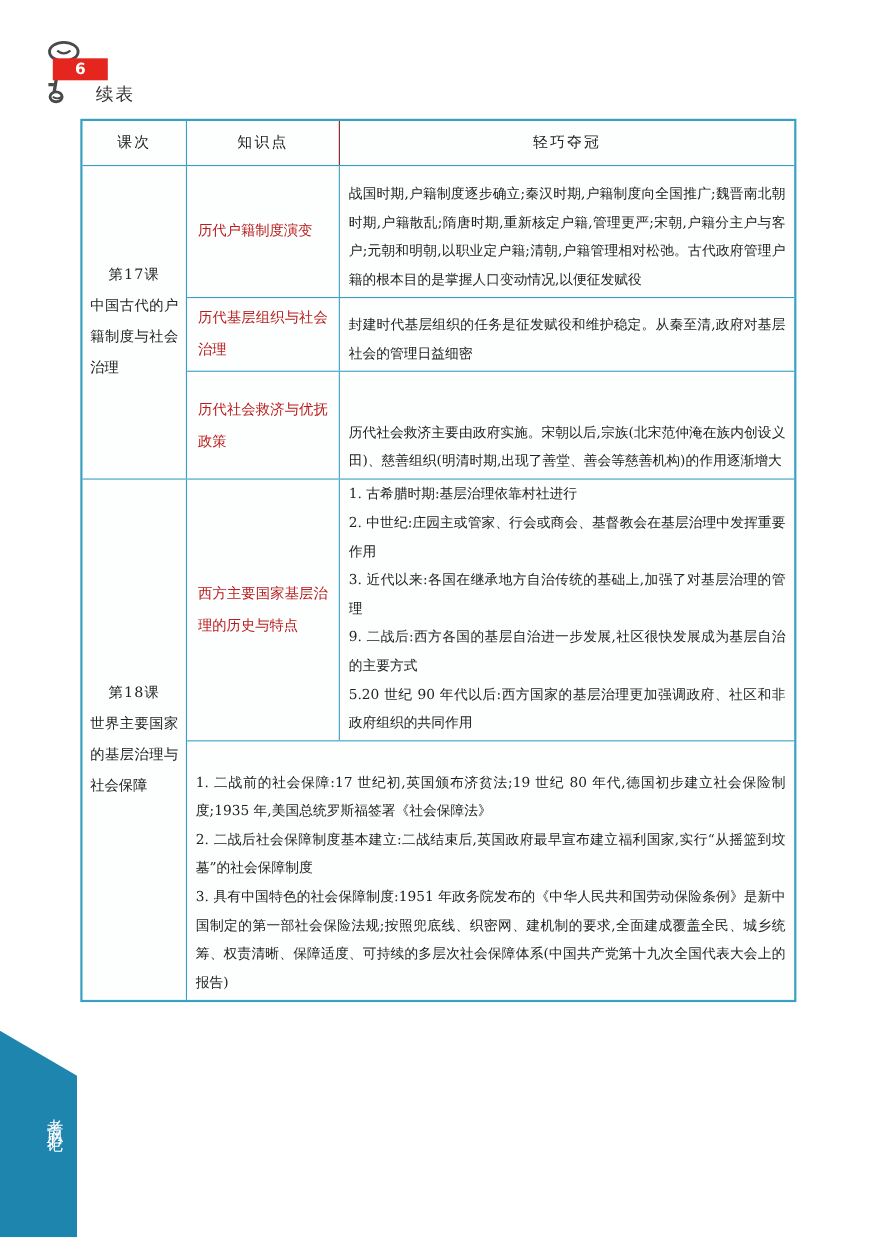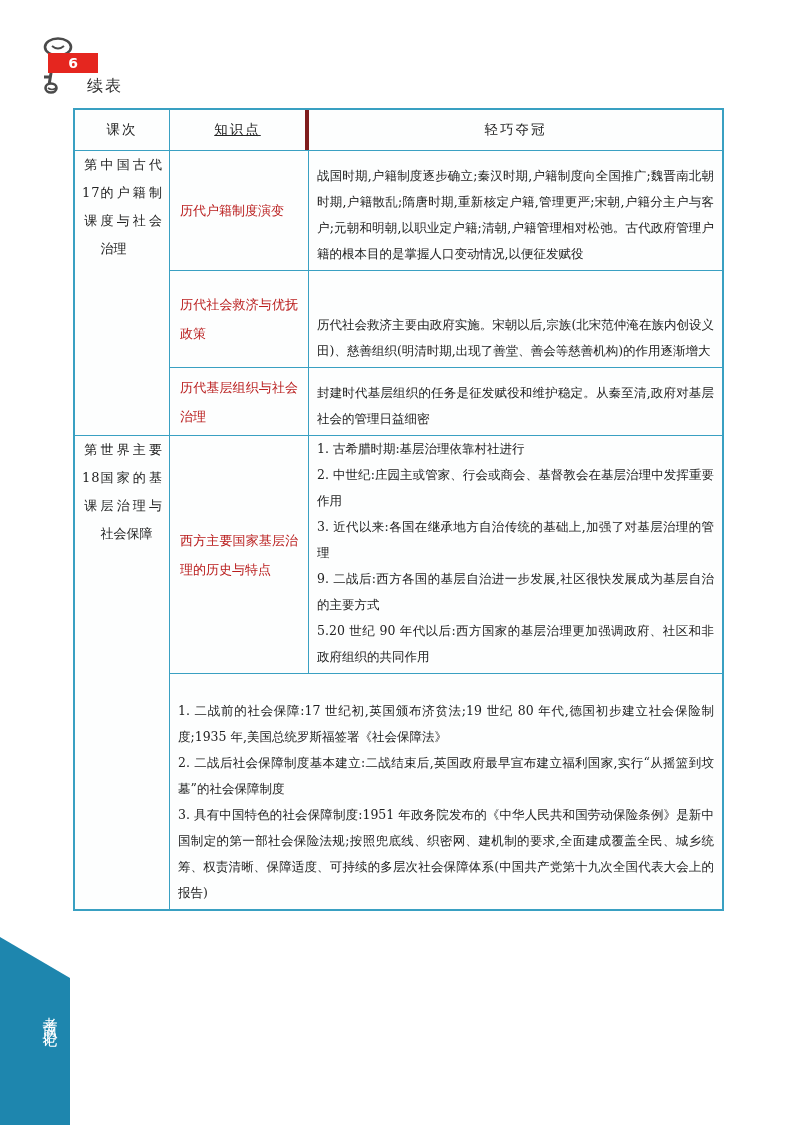--- a/index.html
+++ b/index.html
@@ -28,28 +28,28 @@
     position:absolute; left:73px; top:108px; width:651px;
     border:2px solid #39a0c2; background:#fdfefe;
     display:flex; flex-direction:column;
   }
   .t-header { display:flex; height:41px; border-bottom:1px solid #39a0c2; }
   .t-header > div {
     display:flex; align-items:center; justify-content:center;
     font-size:13.5px; letter-spacing:2px; color:#222;
   }
   .h-col1 { width:95px; border-right:1px solid #39a0c2; }
-  .h-col2 { width:139px; border-right:4px solid #7f1d1d;text-decoration:underline; }
+  .h-col2 { width:139px; border-right:1px solid #7f1d1d; }
   .h-col3 { flex:1; }
 
   .lesson-row { display:flex; border-bottom:1px solid #39a0c2; }
   .lesson-row:last-child { border-bottom:none; }
   .lesson-cell {
     width:95px; border-right:1px solid #39a0c2;
-    display:flex; 
+    display:flex; flex-direction:column; justify-content:center;
     padding:0 7px; font-size:13px; line-height:28px; color:#222;
   }
   .lesson-course { text-align:center; letter-spacing:1px; }
   .lesson-name { text-align:justify; }
   .sub-rows { flex:1; display:flex; flex-direction:column; }
   .sub-row { display:flex; border-bottom:1px solid #39a0c2; }
   .sub-row:last-child { border-bottom:none; }
   .point-cell {
     width:139px; border-right:1px solid #39a0c2;
     display:flex; flex-direction:column; justify-content:center;
@@ -111,30 +111,30 @@
       <div class="lesson-course">第17课</div>
       <div class="lesson-name">中国古代的户籍制度与社会治理</div>
     </div>
     <div class="sub-rows">
       <div class="sub-row rh-120">
         <div class="point-cell">历代户籍制度演变</div>
         <div class="content-cell">
           <div class="item">战国时期,户籍制度逐步确立;秦汉时期,户籍制度向全国推广;魏晋南北朝时期,户籍散乱;隋唐时期,重新核定户籍,管理更严;宋朝,户籍分主户与客户;元朝和明朝,以职业定户籍;清朝,户籍管理相对松弛。古代政府管理户籍的根本目的是掌握人口变动情况,以便征发赋役</div>
         </div>
       </div>
+      <div class="sub-row rh-67">
+        <div class="point-cell">历代基层组织与社会治理</div>
+        <div class="content-cell">
+          <div class="item">封建时代基层组织的任务是征发赋役和维护稳定。从秦至清,政府对基层社会的管理日益细密</div>
+        </div>
+      </div>
       <div class="sub-row rh-97">
         <div class="point-cell">历代社会救济与优抚政策</div>
         <div class="content-cell">
           <div class="item">历代社会救济主要由政府实施。宋朝以后,宗族(北宋范仲淹在族内创设义田)、慈善组织(明清时期,出现了善堂、善会等慈善机构)的作用逐渐增大</div>
-        </div>
-      </div>
-      <div class="sub-row rh-67">
-        <div class="point-cell">历代基层组织与社会治理</div>
-        <div class="content-cell">
-          <div class="item">封建时代基层组织的任务是征发赋役和维护稳定。从秦至清,政府对基层社会的管理日益细密</div>
         </div>
       </div>
     </div>
   </div>
 
   <div class="lesson-row">
     <div class="lesson-cell">
       <div class="lesson-course">第18课</div>
       <div class="lesson-name">世界主要国家的基层治理与社会保障</div>
     </div>

